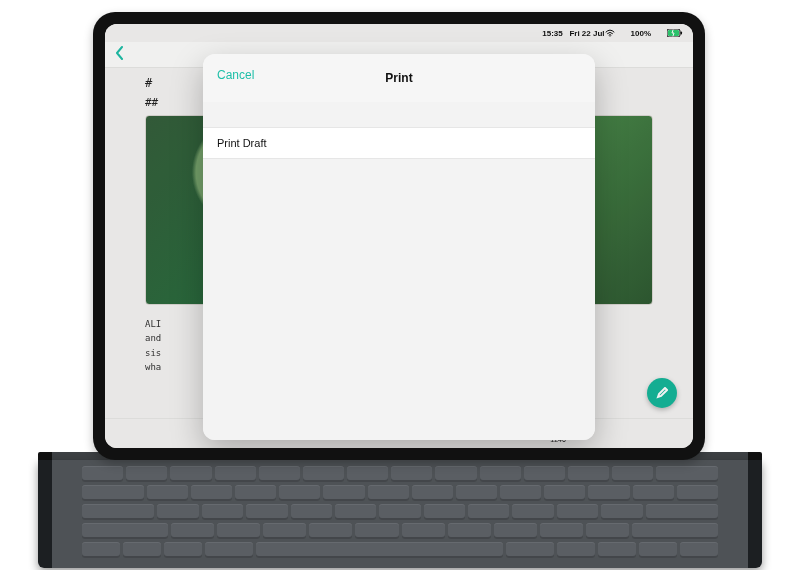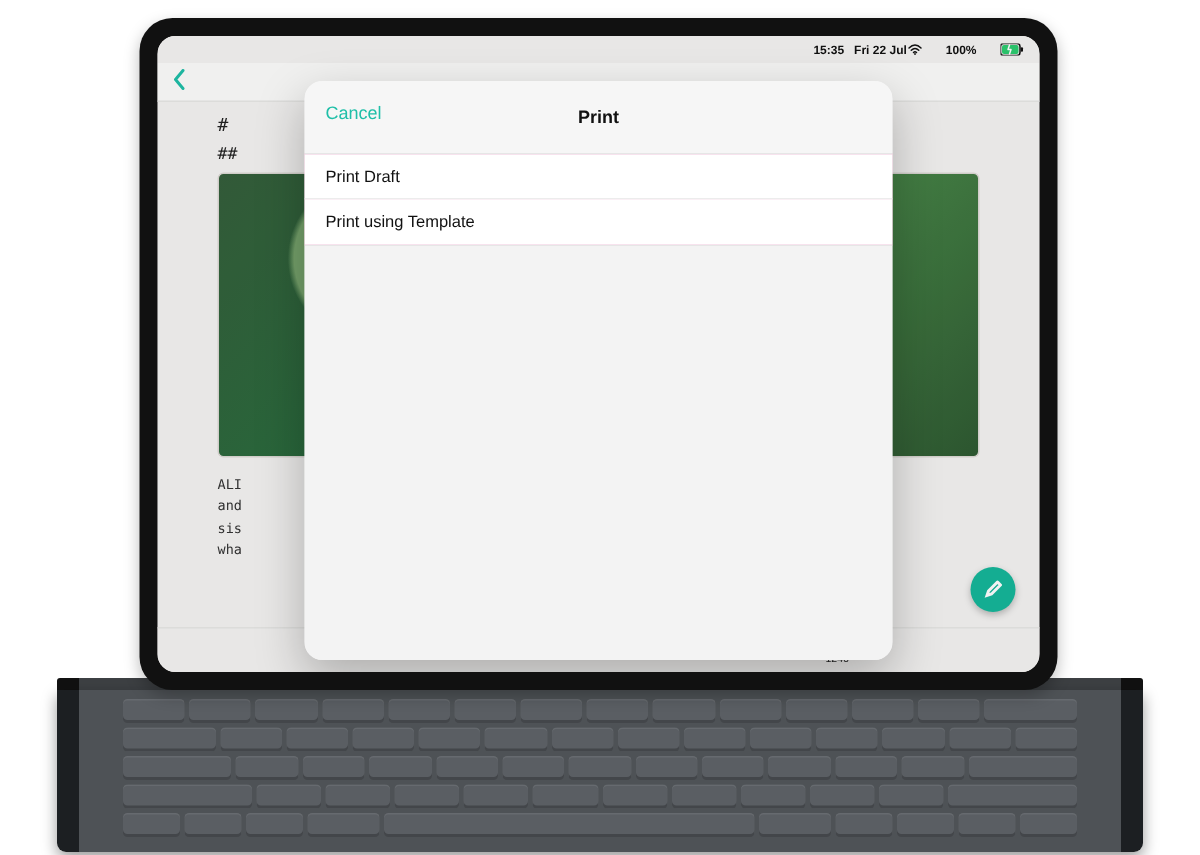--- a/index.html
+++ b/index.html
@@ -112,23 +112,24 @@
     height:48px;
     display:flex; align-items:center; justify-content:center;
     background:#f6f6f6;
   }
   .sheet-header .title { font-size:12px; font-weight:600; color:#111; }
   .sheet-header .cancel {
     position:absolute; left:14px; top:14px;
     font-size:12px; color:#1fbfa8; cursor:pointer;
   }
   .sheet-list {
-    background:#f9a8d4;
+    background:#0ea5e9;
     border-top:1px solid #e6e6e6;
     border-bottom:1px solid #e6e6e6;
+    margin-top:25px;
   }
   .sheet-item {
     height:30px; display:flex; align-items:center;
     padding:0 14px; font-size:11px; color:#111;
     border-bottom:1px solid #ececec; background:#fff;
     cursor:pointer;
   }
   .sheet-item:last-child{border-bottom:none;}
   .sheet-body { flex:1; background:#f3f3f3; }
 
@@ -346,21 +347,18 @@
     <div class="scrim"></div>
     <div class="sheet">
       <div class="sheet-header">
         <span class="cancel">Cancel</span>
         <span class="title">Print</span>
       </div>
       <div class="sheet-list">
         <div class="sheet-item">
           <span>Print Draft</span>
         </div>
-        <div class="sheet-item">
-          <span>Print using Template</span>
-        </div>
       </div>
       <div class="sheet-body"></div>
     </div>
 
   </div>
 </div>
 
 </body></html>

